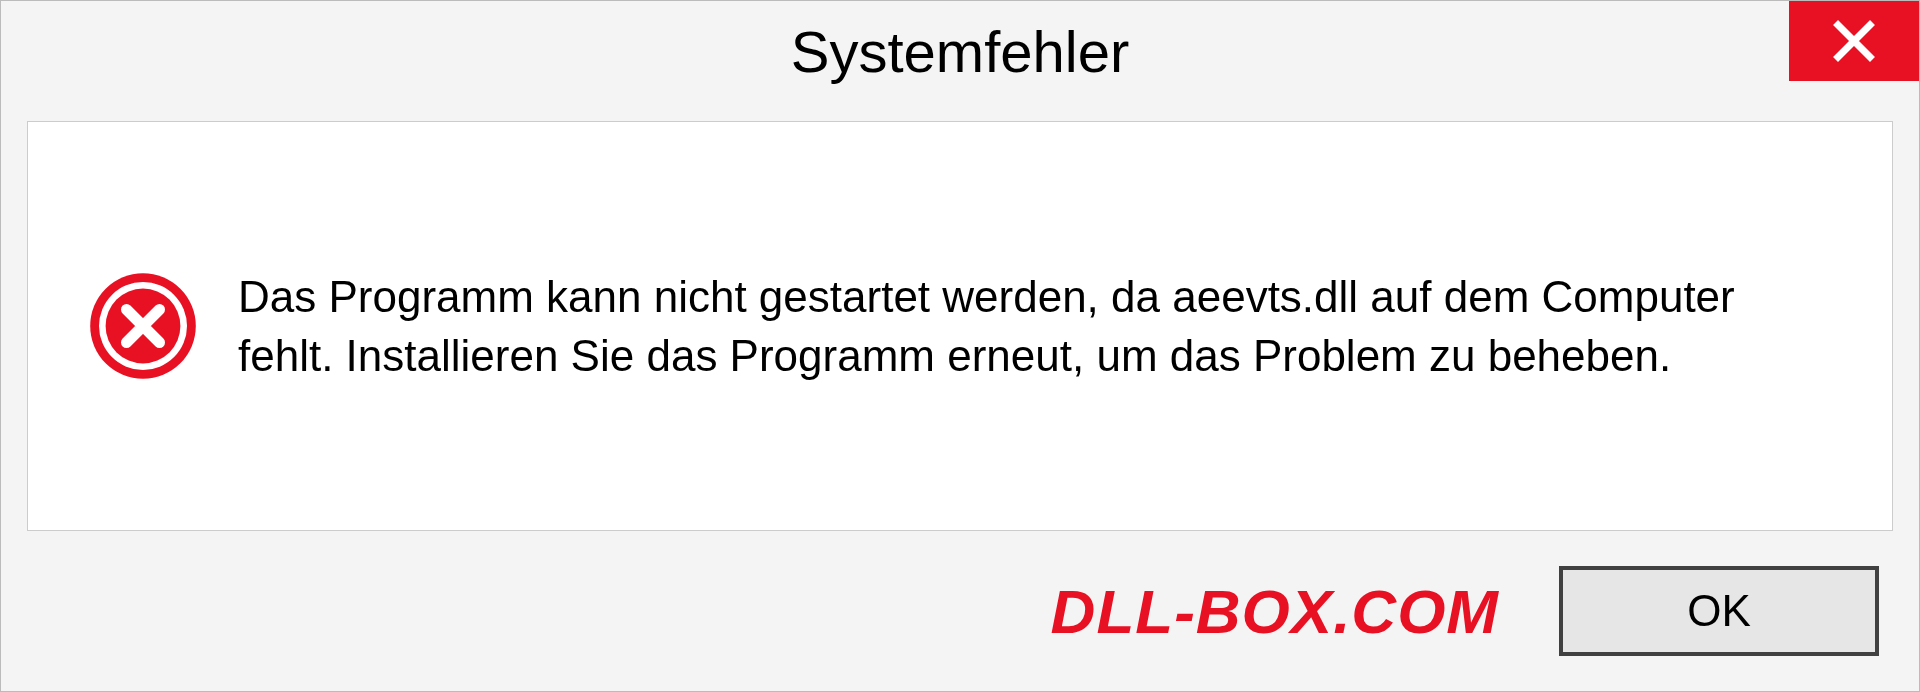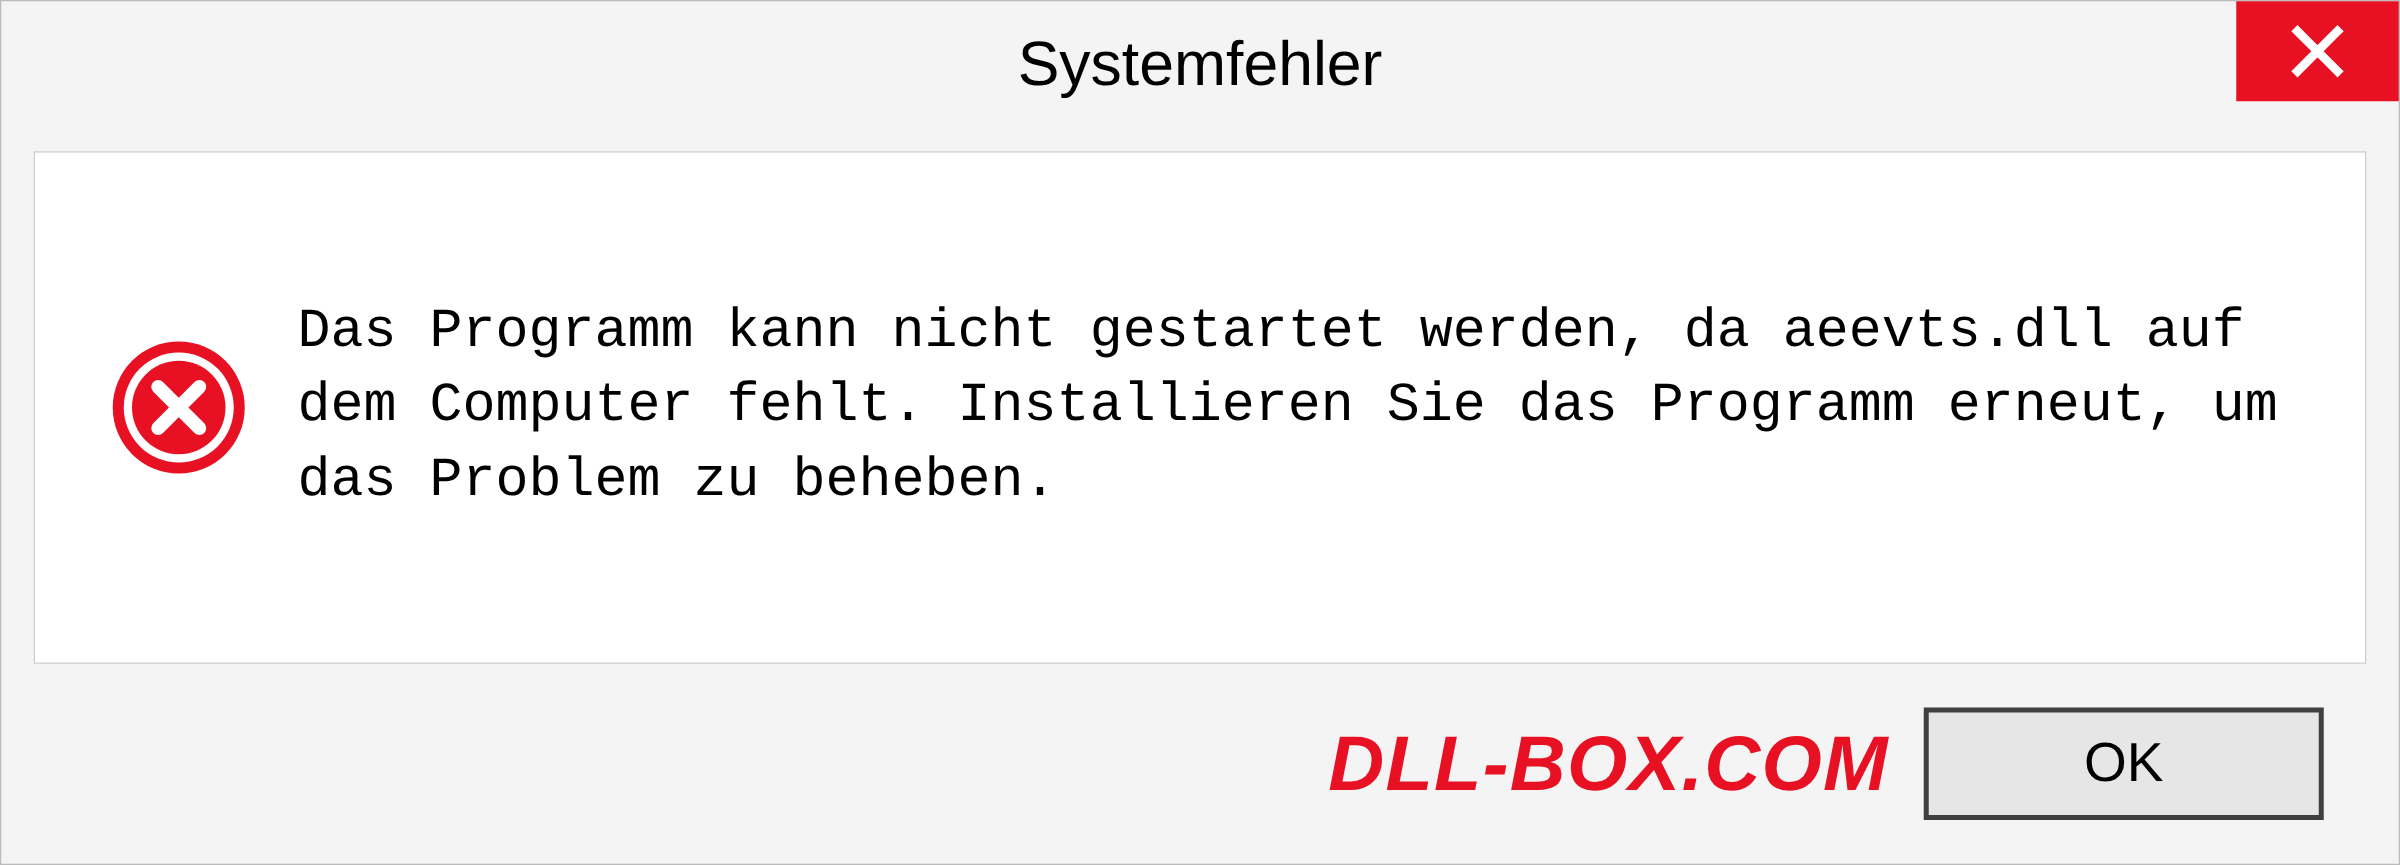--- a/index.html
+++ b/index.html
@@ -24,21 +24,21 @@
       flex-direction: column;
     }
     .titlebar {
       height: 100px;
       display: flex;
       align-items: center;
       justify-content: center;
       position: relative;
     }
     .title {
-      font-size: 50px;
+      font-size: 58px;
       font-weight: 400;
       color: #000;
     }
     .close-btn {
       position: absolute;
       top: 0;
       right: 0;
       width: 130px;
       height: 80px;
       background: #e81123;
@@ -52,41 +52,40 @@
       height: 48px;
     }
     .content-area {
       margin: 20px 26px 0 26px;
       background: #fff;
       border: 1px solid #ccc;
       flex: 1;
       display: flex;
       align-items: center;
       padding: 40px 60px;
-      font-family: Liberation Mono, monospace;
     }
     .error-icon {
       flex-shrink: 0;
       width: 110px;
       height: 110px;
       margin-right: 40px;
     }
     .message {
       font-size: 44px;
       line-height: 1.35;
       color: #000;
       font-weight: 400;
     }
     .footer {
       height: 160px;
       display: flex;
       align-items: center;
       justify-content: flex-end;
-      padding: 0 60px;
-      gap: 28px;
+      padding: 0 40px;
+      gap: 60px;
     }
     .watermark {
       font-size: 62px;
       font-weight: 900;
       font-style: italic;
       color: #e81123;
       letter-spacing: 1px;
       font-family: Arial, sans-serif;
     }
     .ok-button {

